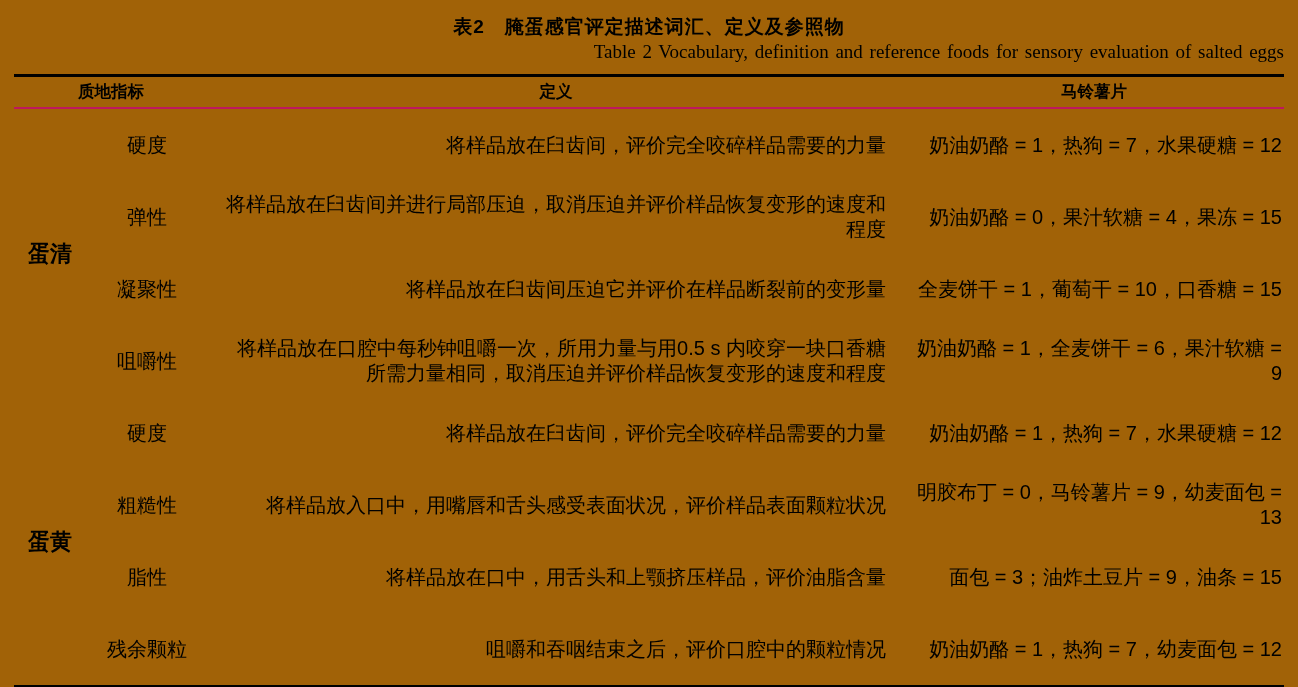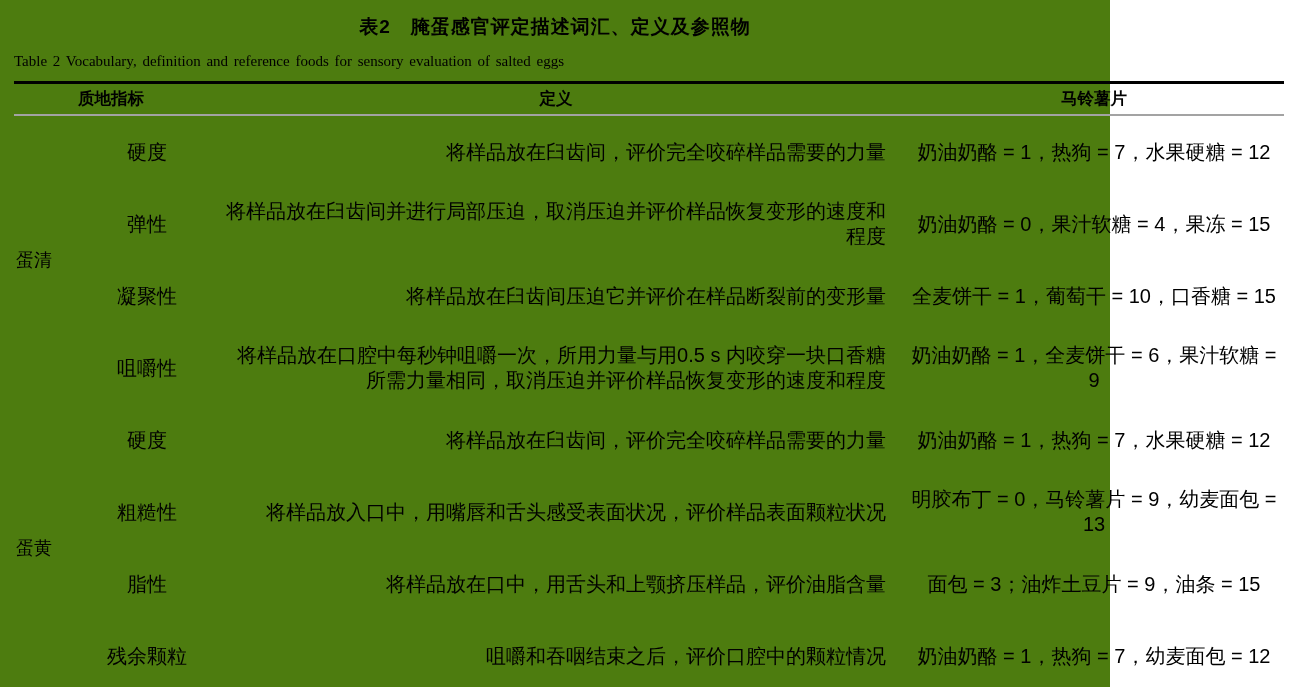--- a/index.html
+++ b/index.html
@@ -4,82 +4,82 @@
 <style>
   html, body {
     margin: 0;
     padding: 0;
     background: #ffffff;
     color: #000000;
     font-family: "Liberation Sans", sans-serif;
   }
   .page {
     position: relative;
-    width: 1110px;
+    width: 1298px;
     height: 687px;
-    background: #4d7c0f;
+    background: #a16207;
     box-sizing: border-box;
     padding: 8px 14px 0 14px;
   }
   .title-zh {
     text-align: center;
     font-size: 19px;
     font-weight: bold;
     letter-spacing: 1px;
     margin-top: 6px;
   }
   .title-en {
-    text-align: left;
+    text-align: right;
     font-family: "Liberation Serif", serif;
-    font-size: 15px;
-    margin-top: 13px;
+    font-size: 19px;
+    margin-top: 1px;
     word-spacing: 2px;
   }
   table.sensory {
     width: 100%;
     border-collapse: collapse;
     margin-top: 11px;
     border-top: 3px solid #000;
     border-bottom: 3px solid #000;
     table-layout: fixed;
   }
   col.c-group { width: 72px; }
   col.c-ind   { width: 122px; }
   col.c-def   { width: 696px; }
   col.c-ref   { width: 380px; }
   thead th {
-    border-bottom: 2px solid #a3a3a3;
+    border-bottom: 2px solid #be185d;
     font-size: 16.5px;
     font-weight: bold;
     padding: 4px 2px;
     height: 22px;
     text-align: center;
   }
   td {
     font-size: 20px;
     line-height: 25px;
     vertical-align: middle;
     padding: 4px 2px;
   }
   td.group {
-    text-align: left;
-    font-weight: normal;
-    font-size: 18px;
+    text-align: center;
+    font-weight: bold;
+    font-size: 22px;
   }
   td.indicator {
     text-align: center;
     height: 64px;
   }
   td.definition {
     text-align: right;
     padding-left: 12px;
     padding-right: 18px;
   }
   td.reference {
-    text-align: center;
+    text-align: right;
     padding-right: 2px;
   }
 </style>
 </head>
 <body>
 
 <div class="page">
 
   <div class="title-zh">表2　腌蛋感官评定描述词汇、定义及参照物</div>
   <div class="title-en">Table 2  Vocabulary, definition and reference foods for sensory evaluation of salted eggs</div>

